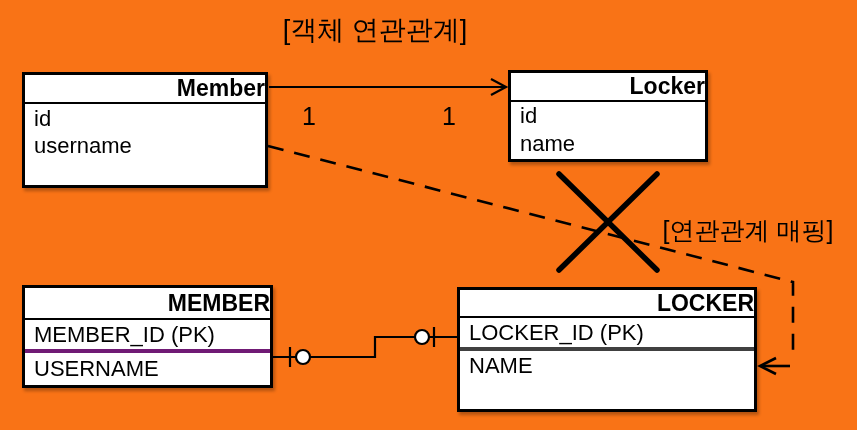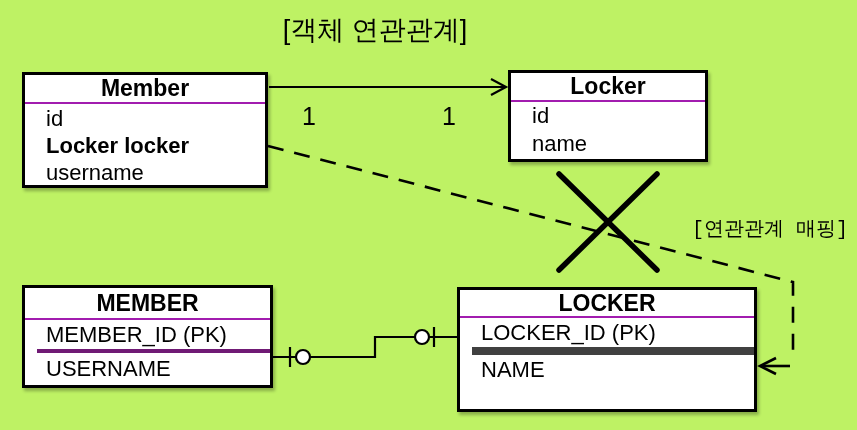--- a/index.html
+++ b/index.html
@@ -1,51 +1,50 @@
 <!DOCTYPE html>
 <html><head>
 <meta charset="utf-8">
 <style>
   html, body { margin: 0; padding: 0; background: #ffffff; }
   .canvas {
     position: relative;
     width: 857px;
     height: 430px;
-    background: #bef264;
+    background: #f97316;
     font-family: "Liberation Sans", "DejaVu Sans", sans-serif;
     color: #000000;
     overflow: hidden;
   }
   .svg-layer {
     position: absolute;
     left: 0; top: 0;
     width: 857px; height: 430px;
     pointer-events: none;
     z-index: 3;
   }
   .box {
     position: absolute;
     background: #ffffff;
     border: 3px solid #000000;
     box-sizing: border-box;
     box-shadow: 2px 3px 3px rgba(0,0,0,0.28);
     z-index: 2;
   }
   .box .title {
-    text-align: center;
+    text-align: right;
     font-weight: bold;
-    border-bottom: 2px solid #a21caf;
+    border-bottom: 2px solid #000000;
     overflow: hidden;
     white-space: nowrap;
   }
   .box .row, .box .line {
     padding-left: 9px;
     white-space: nowrap;
     overflow: hidden;
-    margin-left: 12px;
   }
   .bold { font-weight: bold; }
 
   
   .member-class { left: 22px; top: 72px; width: 246px; height: 116px; font-size: 22px; }
   .member-class .title { height: 27px; line-height: 27px; font-size: 23px; }
   .member-class .line { line-height: 27px; }
   .member-class .body { padding-top: 1px; }
 
   .locker-class { left: 508px; top: 70px; width: 200px; height: 92px; font-size: 22px; }
@@ -53,36 +52,36 @@
   .locker-class .line { line-height: 28px; }
 
   
   .member-table { left: 22px; top: 285px; width: 251px; height: 103px; font-size: 22px; }
   .member-table .title { height: 30px; line-height: 30px; font-size: 23px; }
   .member-table .row1 { height: 29px; line-height: 29px; border-bottom: 4px solid #701a75; }
   .member-table .row2 { height: 32px; line-height: 32px; }
 
   .locker-table { left: 457px; top: 287px; width: 300px; height: 125px; font-size: 22px; }
   .locker-table .title { height: 26px; line-height: 26px; font-size: 23px; }
-  .locker-table .rowpk { height: 29px; line-height: 29px; border-bottom: 8px solid #404040; }
+  .locker-table .rowpk { height: 29px; line-height: 29px; border-bottom: 4px solid #404040; }
   .locker-table .section { padding-top: 1px; }
   .locker-table .section .line { line-height: 28px; }
 
   
   .diagram-label {
     position: absolute;
     font-size: 27px;
     line-height: 34px;
     text-align: center;
     white-space: nowrap;
     z-index: 2;
   }
   .label-object   { left: 250px; top: 13px;  width: 250px; }
   .label-table    { left: 263px; top: 242px; width: 250px; }
-  .label-mapping  { left: 648px; top: 214px; width: 200px; font-size: 20px; line-height: 32px; text-align: right; font-family: Liberation Mono, monospace; }
+  .label-mapping  { left: 648px; top: 214px; width: 200px; font-size: 25px; line-height: 32px; text-align: center; }
   .cardinality {
     position: absolute;
     font-size: 25px;
     line-height: 25px;
     width: 24px;
     text-align: center;
     z-index: 2;
   }
   .card-left  { left: 297px; top: 104px; }
   .card-right { left: 437px; top: 104px; }
@@ -121,21 +120,20 @@
 
   <div class="diagram-label label-object">[객체 연관관계]</div>
   <div class="diagram-label label-mapping">[연관관계 매핑]</div>
   <div class="cardinality card-left">1</div>
   <div class="cardinality card-right">1</div>
 
   <div class="box member-class">
     <div class="title">Member</div>
     <div class="body">
       <div class="line">id</div>
-      <div class="line bold">Locker locker</div>
       <div class="line">username</div>
     </div>
   </div>
 
   <div class="box locker-class">
     <div class="title">Locker</div>
     <div class="body">
       <div class="line">id</div>
       <div class="line">name</div>
     </div>

